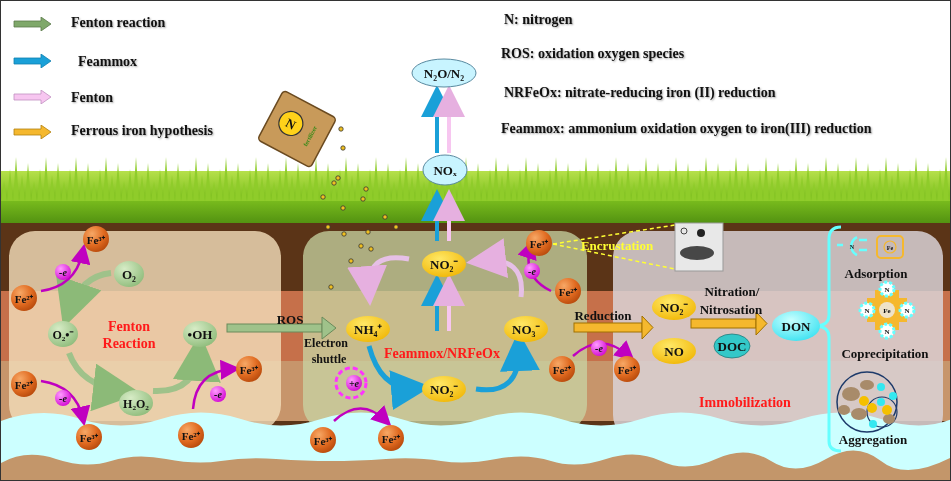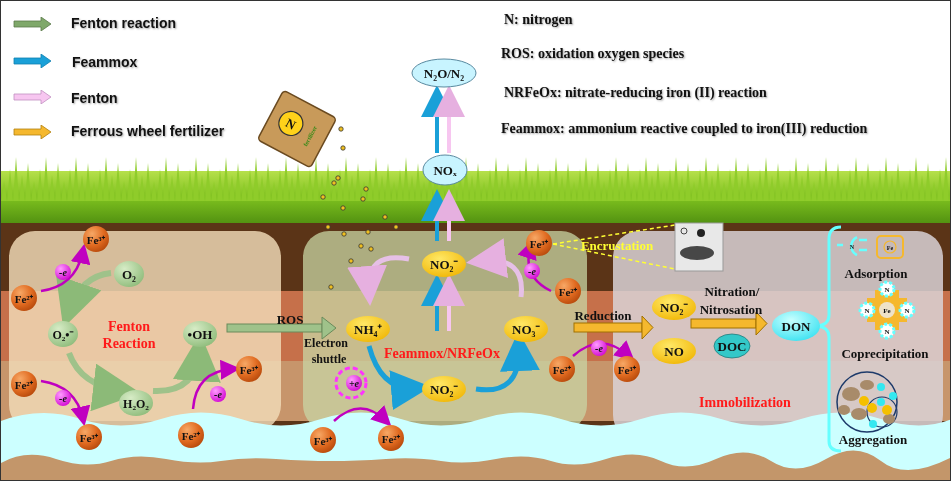--- a/index.html
+++ b/index.html
@@ -1,19 +1,19 @@
 <!DOCTYPE html>
 <html><head>
 <meta charset="utf-8">
 <style>
   html, body { margin:0; padding:0; background:#fff; }
   body { width:951px; height:481px; position:relative; overflow:hidden; font-family:"Liberation Serif", serif; }
   #frame { position:absolute; left:0; top:0; width:949px; height:479px; border:1px solid #333; overflow:hidden; background:#fff; }
   svg text { font-family:"Liberation Serif", serif; font-weight:bold; }
-  .legend-label { position:absolute; font-family:Liberation Sans, sans-serif; font-weight:bold; font-size:14px; color:#111; text-shadow:1px 1px 2px rgba(0,0,0,0.35); white-space:nowrap; }
+  .legend-label { position:absolute; font-family:Liberation Serif, serif; font-weight:bold; font-size:14px; color:#111; text-shadow:1px 1px 2px rgba(0,0,0,0.35); white-space:nowrap; }
   .def-label { position:absolute; font-family:"Liberation Serif", serif; font-weight:bold; font-size:14px; color:#111; text-shadow:1px 1px 2px rgba(0,0,0,0.35); white-space:nowrap;text-align:right; }
 </style>
 </head>
 <body>
 
 <div id="frame">
 
   <svg id="scene" width="951" height="481" style="position:absolute;left:0;top:0">
     <defs>
       <linearGradient id="grassG" x1="0" y1="0" x2="0" y2="1">
@@ -214,38 +214,38 @@
 
   <div>
     <svg style="position:absolute;left:12px;top:16px" width="40" height="14">
         <path d="M1,4 L28,4 L28,0 L38,7 L28,14 L28,10 L1,10 Z" fill="#7fa86a" stroke="#5a7a4a" stroke-width="0.8"></path>
       </svg>
     <span class="legend-label" style="left:70px;top:14px">Fenton reaction</span>
 
     <svg style="position:absolute;left:12px;top:53px" width="40" height="14">
         <path d="M1,4 L28,4 L28,0 L38,7 L28,14 L28,10 L1,10 Z" fill="#1aa0d8" stroke="#1080b0" stroke-width="0.8"></path>
       </svg>
-    <span class="legend-label" style="left:71px;top:53px">Feammox</span>
+    <span class="legend-label" style="left:77px;top:53px">Feammox</span>
 
     <svg style="position:absolute;left:12px;top:89px" width="40" height="14">
         <path d="M1,4 L28,4 L28,0 L38,7 L28,14 L28,10 L1,10 Z" fill="#f7c6f0" stroke="#c090c0" stroke-width="0.8"></path>
       </svg>
     <span class="legend-label" style="left:70px;top:89px">Fenton</span>
 
     <svg style="position:absolute;left:12px;top:124px" width="40" height="14">
         <path d="M1,4 L28,4 L28,0 L38,7 L28,14 L28,10 L1,10 Z" fill="#f5b82e" stroke="#b08010" stroke-width="0.8"></path>
       </svg>
-    <span class="legend-label" style="left:70px;top:122px">Ferrous wheel fertilizer</span>
+    <span class="legend-label" style="left:70px;top:122px">Ferrous iron hypothesis</span>
   </div>
 
   <div>
     <span class="def-label" style="left:503px;top:11px">N: nitrogen</span>
     <span class="def-label" style="left:500px;top:45px">ROS: oxidation oxygen species</span>
-    <span class="def-label" style="left:503px;top:84px">NRFeOx: nitrate-reducing iron (II) reaction</span>
-    <span class="def-label" style="left:500px;top:120px">Feammox: ammonium reactive coupled to iron(III) reduction</span>
+    <span class="def-label" style="left:503px;top:84px">NRFeOx: nitrate-reducing iron (II) reduction</span>
+    <span class="def-label" style="left:500px;top:120px">Feammox: ammonium oxidation oxygen to iron(III) reduction</span>
   </div>
 
   <svg width="951" height="481" style="position:absolute;left:0;top:0">
 
     <g>
         <ellipse cx="128" cy="273" rx="15" ry="13" fill="url(#greenG)"></ellipse>
         <text x="128" y="278" text-anchor="middle" font-size="13" fill="#111">O₂</text>
       </g>
     <g>
         <ellipse cx="62" cy="333" rx="15" ry="13" fill="url(#greenG)"></ellipse>

